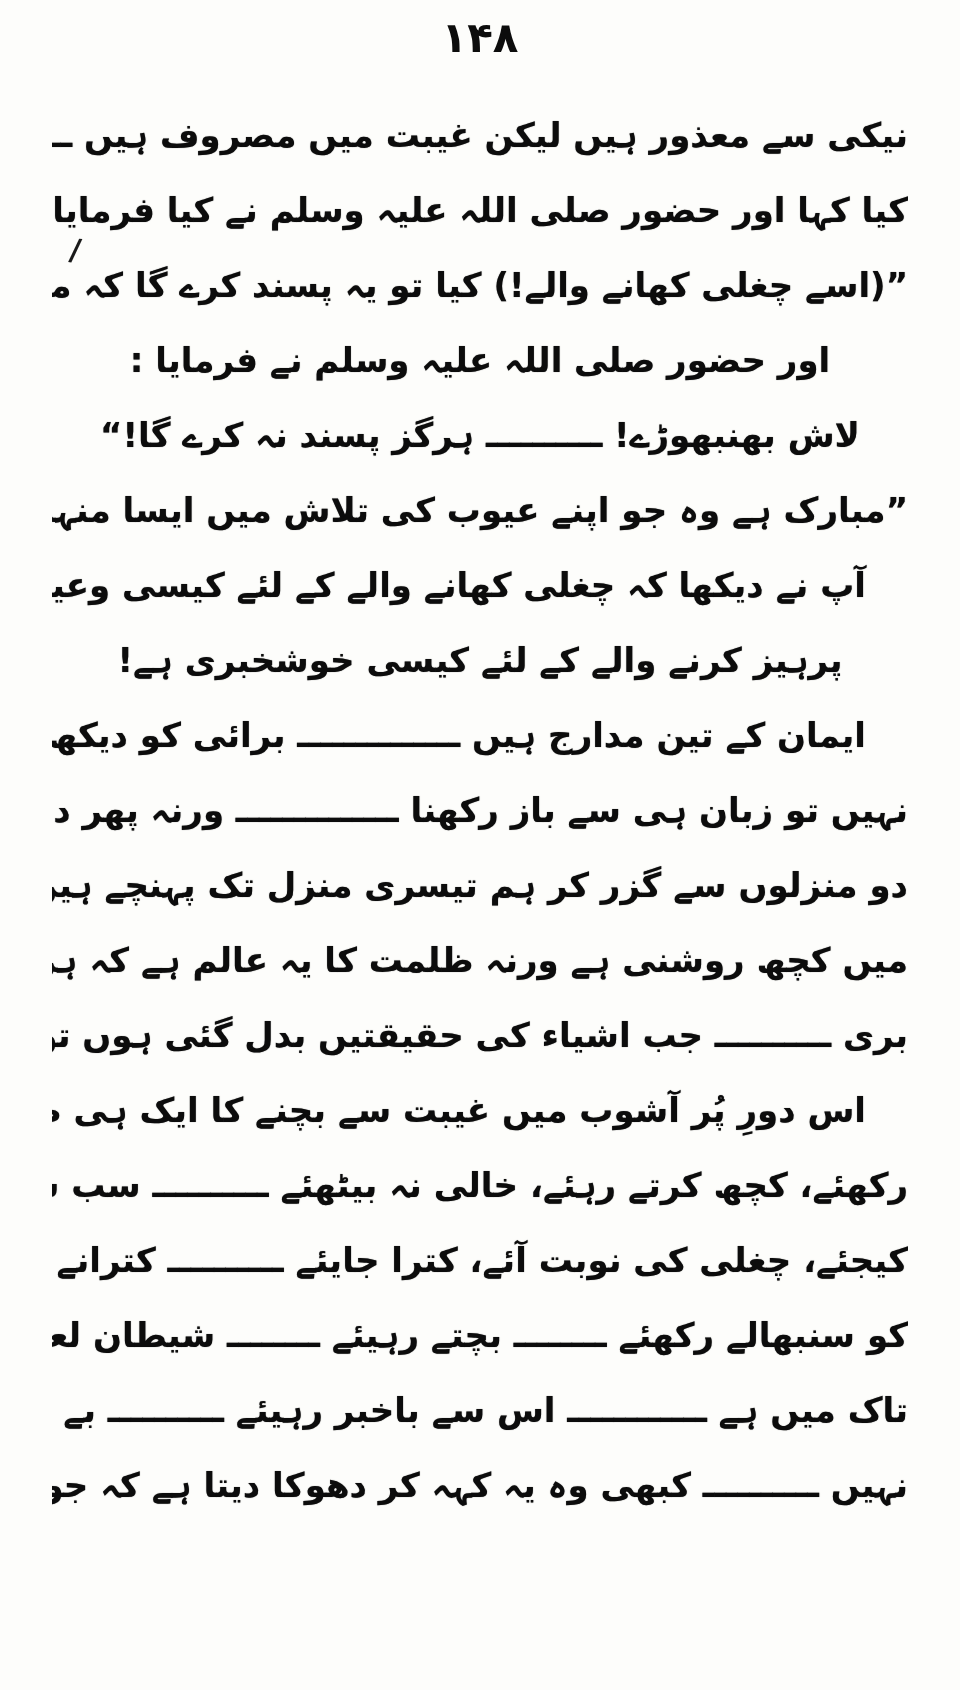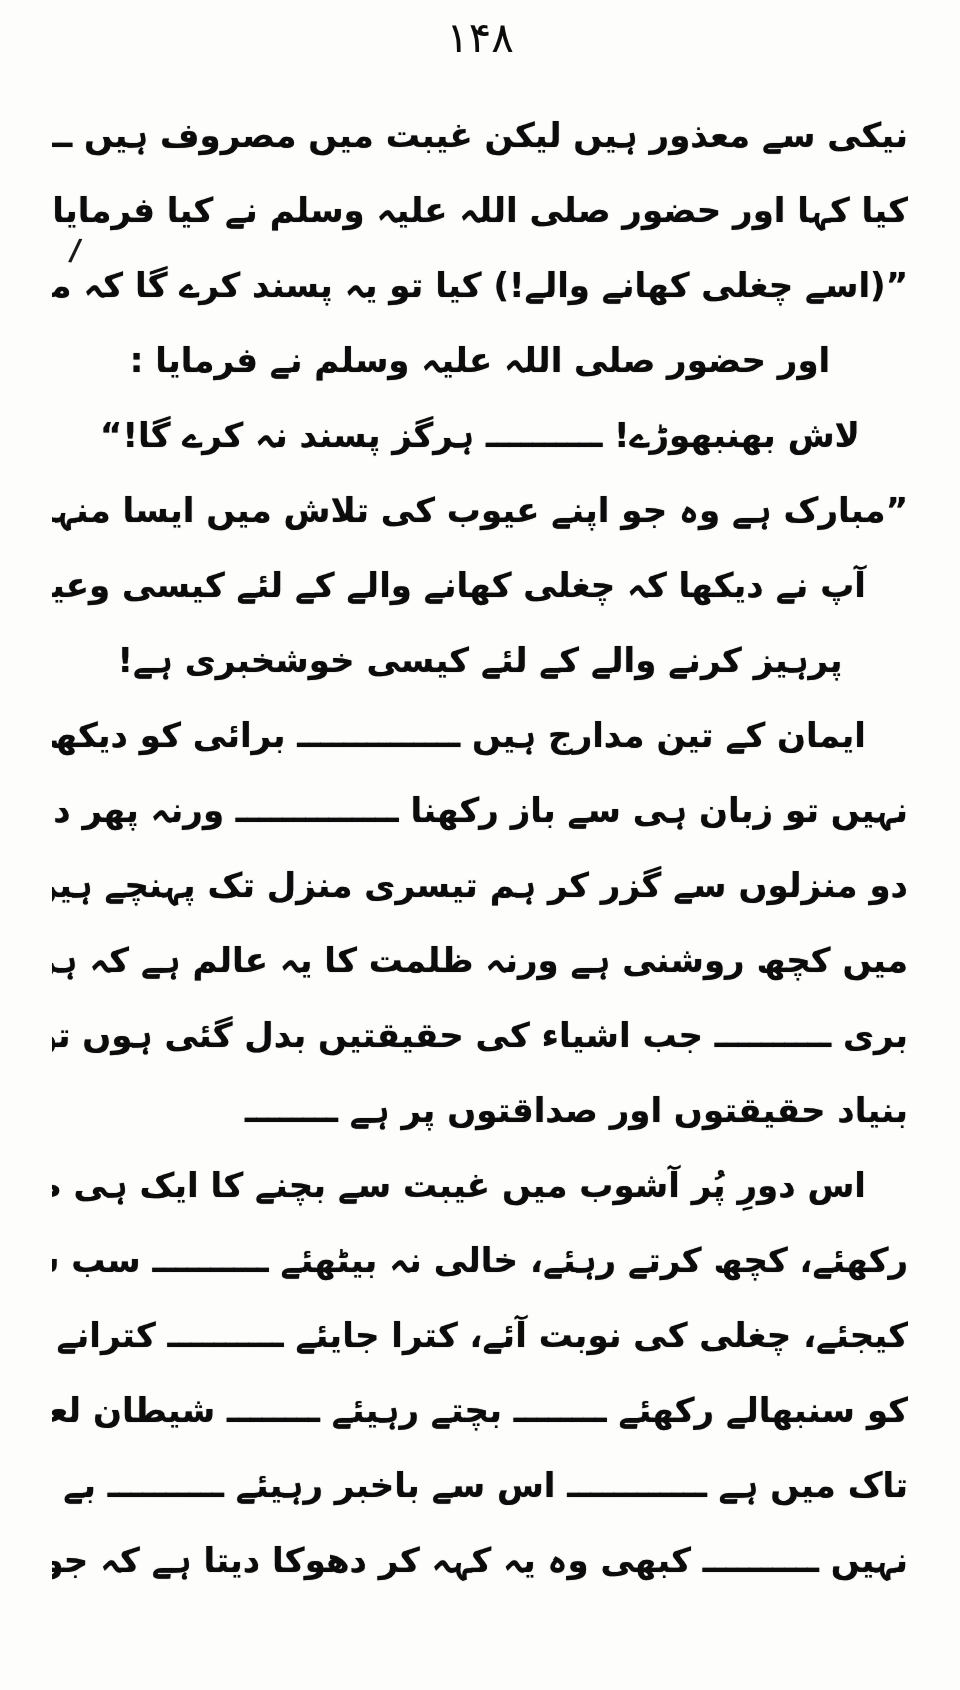--- a/index.html
+++ b/index.html
@@ -13,21 +13,21 @@
     width:960px;height:1690px;
     background:#fdfdfb;
     color:#0c0c0c;
     overflow:hidden;
   }
   .page-number{
     text-align:center;
     padding-top:12px;
     font-size:42px;
     line-height:52px;
-    font-weight:400;
+    font-weight:700;
     direction:rtl;
   }
   .text-block{
     direction:rtl;
     margin-top:34px;
     padding:0 52px;
   }
   .line{
     font-size:34px;
     font-weight:700;
@@ -61,21 +61,20 @@
       <div class="line align-center">اور حضور صلی اللہ علیہ وسلم نے فرمایا :</div>
       <div class="line align-center">لاش بھنبھوڑے! ــــــــــ ہرگز پسند نہ کرے گا!“</div>
       <div class="line align-right">”مبارک ہے وہ جو اپنے عیوب کی تلاش میں ایسا منہمک ہوا کہ دوسروں</div>
       <div class="line align-right indent">آپ نے دیکھا کہ چغلی کھانے والے کے لئے کیسی وعید ہے اور غیبت سے</div>
       <div class="line align-center">پرہیز کرنے والے کے لئے کیسی خوشخبری ہے!</div>
       <div class="line align-right indent">ایمان کے تین مدارج ہیں ــــــــــــــ برائی کو دیکھ کر ہاتھ سے روک دینا ــــــــ</div>
       <div class="line align-right">نہیں تو زبان ہی سے باز رکھنا ــــــــــــــ ورنہ پھر دل سے برا جاننا ــــــــــــ ایمان کی</div>
       <div class="line align-right">دو منزلوں سے گزر کر ہم تیسری منزل تک پہنچے ہیں اور یہ بھی اس کو میسر ہے جس کے دل</div>
       <div class="line align-right">میں کچھ روشنی ہے ورنہ ظلمت کا یہ عالم ہے کہ ہر بری بات اچھی لگنے لگی اور ہر اچھی بات،</div>
       <div class="line align-right">بری ــــــــــ جب اشیاء کی حقیقتیں بدل گئی ہوں تو ایمان کا کیا نام لیا جائے جس کی</div>
-      <div class="line align-right">بنیاد حقیقتوں اور صداقتوں پر ہے ــــــــ</div>
       <div class="line align-right indent">اس دورِ پُر آشوب میں غیبت سے بچنے کا ایک ہی طریقہ ہے کہ خود کو مصروف</div>
       <div class="line align-right">رکھئے، کچھ کرتے رہئے، خالی نہ بیٹھئے ــــــــــ سب سے ملئے مگر کم کم ــــــــــ بات</div>
       <div class="line align-right">کیجئے، چغلی کی نوبت آئے، کترا جایئے ــــــــــ کترانے نہ دیں، اٹھ جایئے ــــــــ خود</div>
       <div class="line align-right">کو سنبھالے رکھئے ــــــــ بچتے رہیئے ــــــــ شیطان لعین دام تزویر بچھائے ہماری</div>
       <div class="line align-right">تاک میں ہے ــــــــــــ اس سے باخبر رہیئے ــــــــــ بے خبر ہوئے نہیں اور پھنسے</div>
       <div class="line align-right">نہیں ــــــــــ کبھی وہ یہ کہہ کر دھوکا دیتا ہے کہ جو برائیاں بیان کی جاتی ہیں، یہ تو اس میں</div>
     </div>
 
   <div class="artifact">/</div>
 </div>

